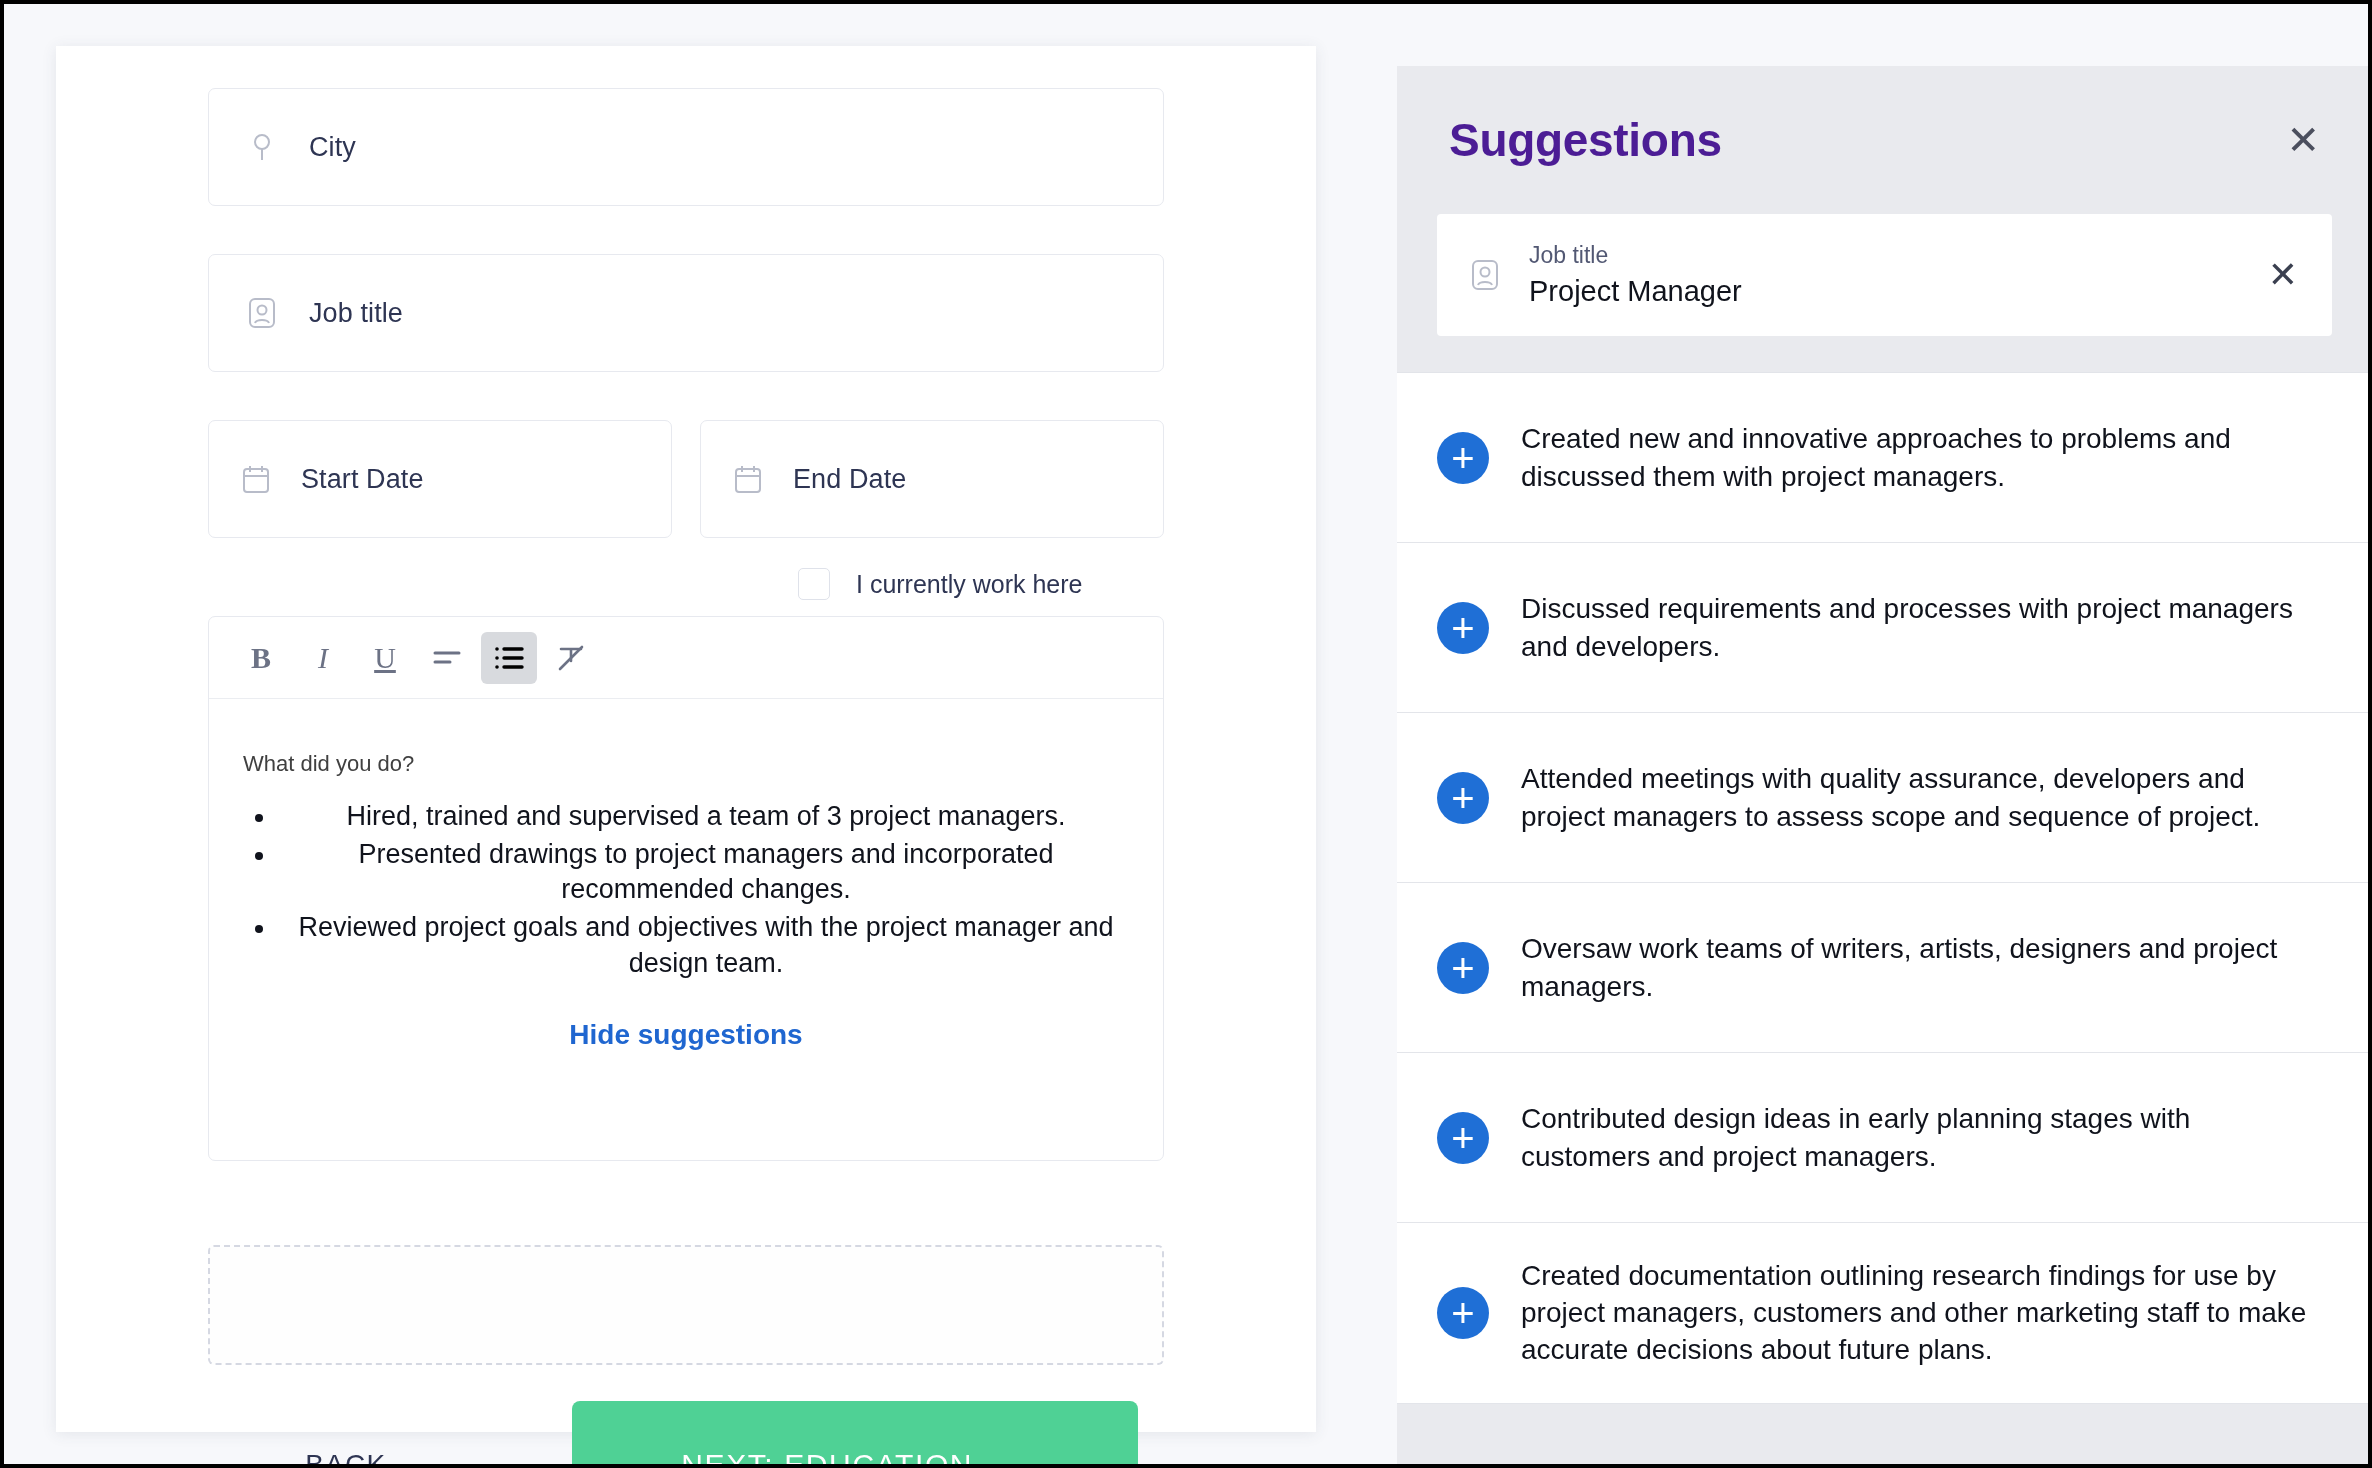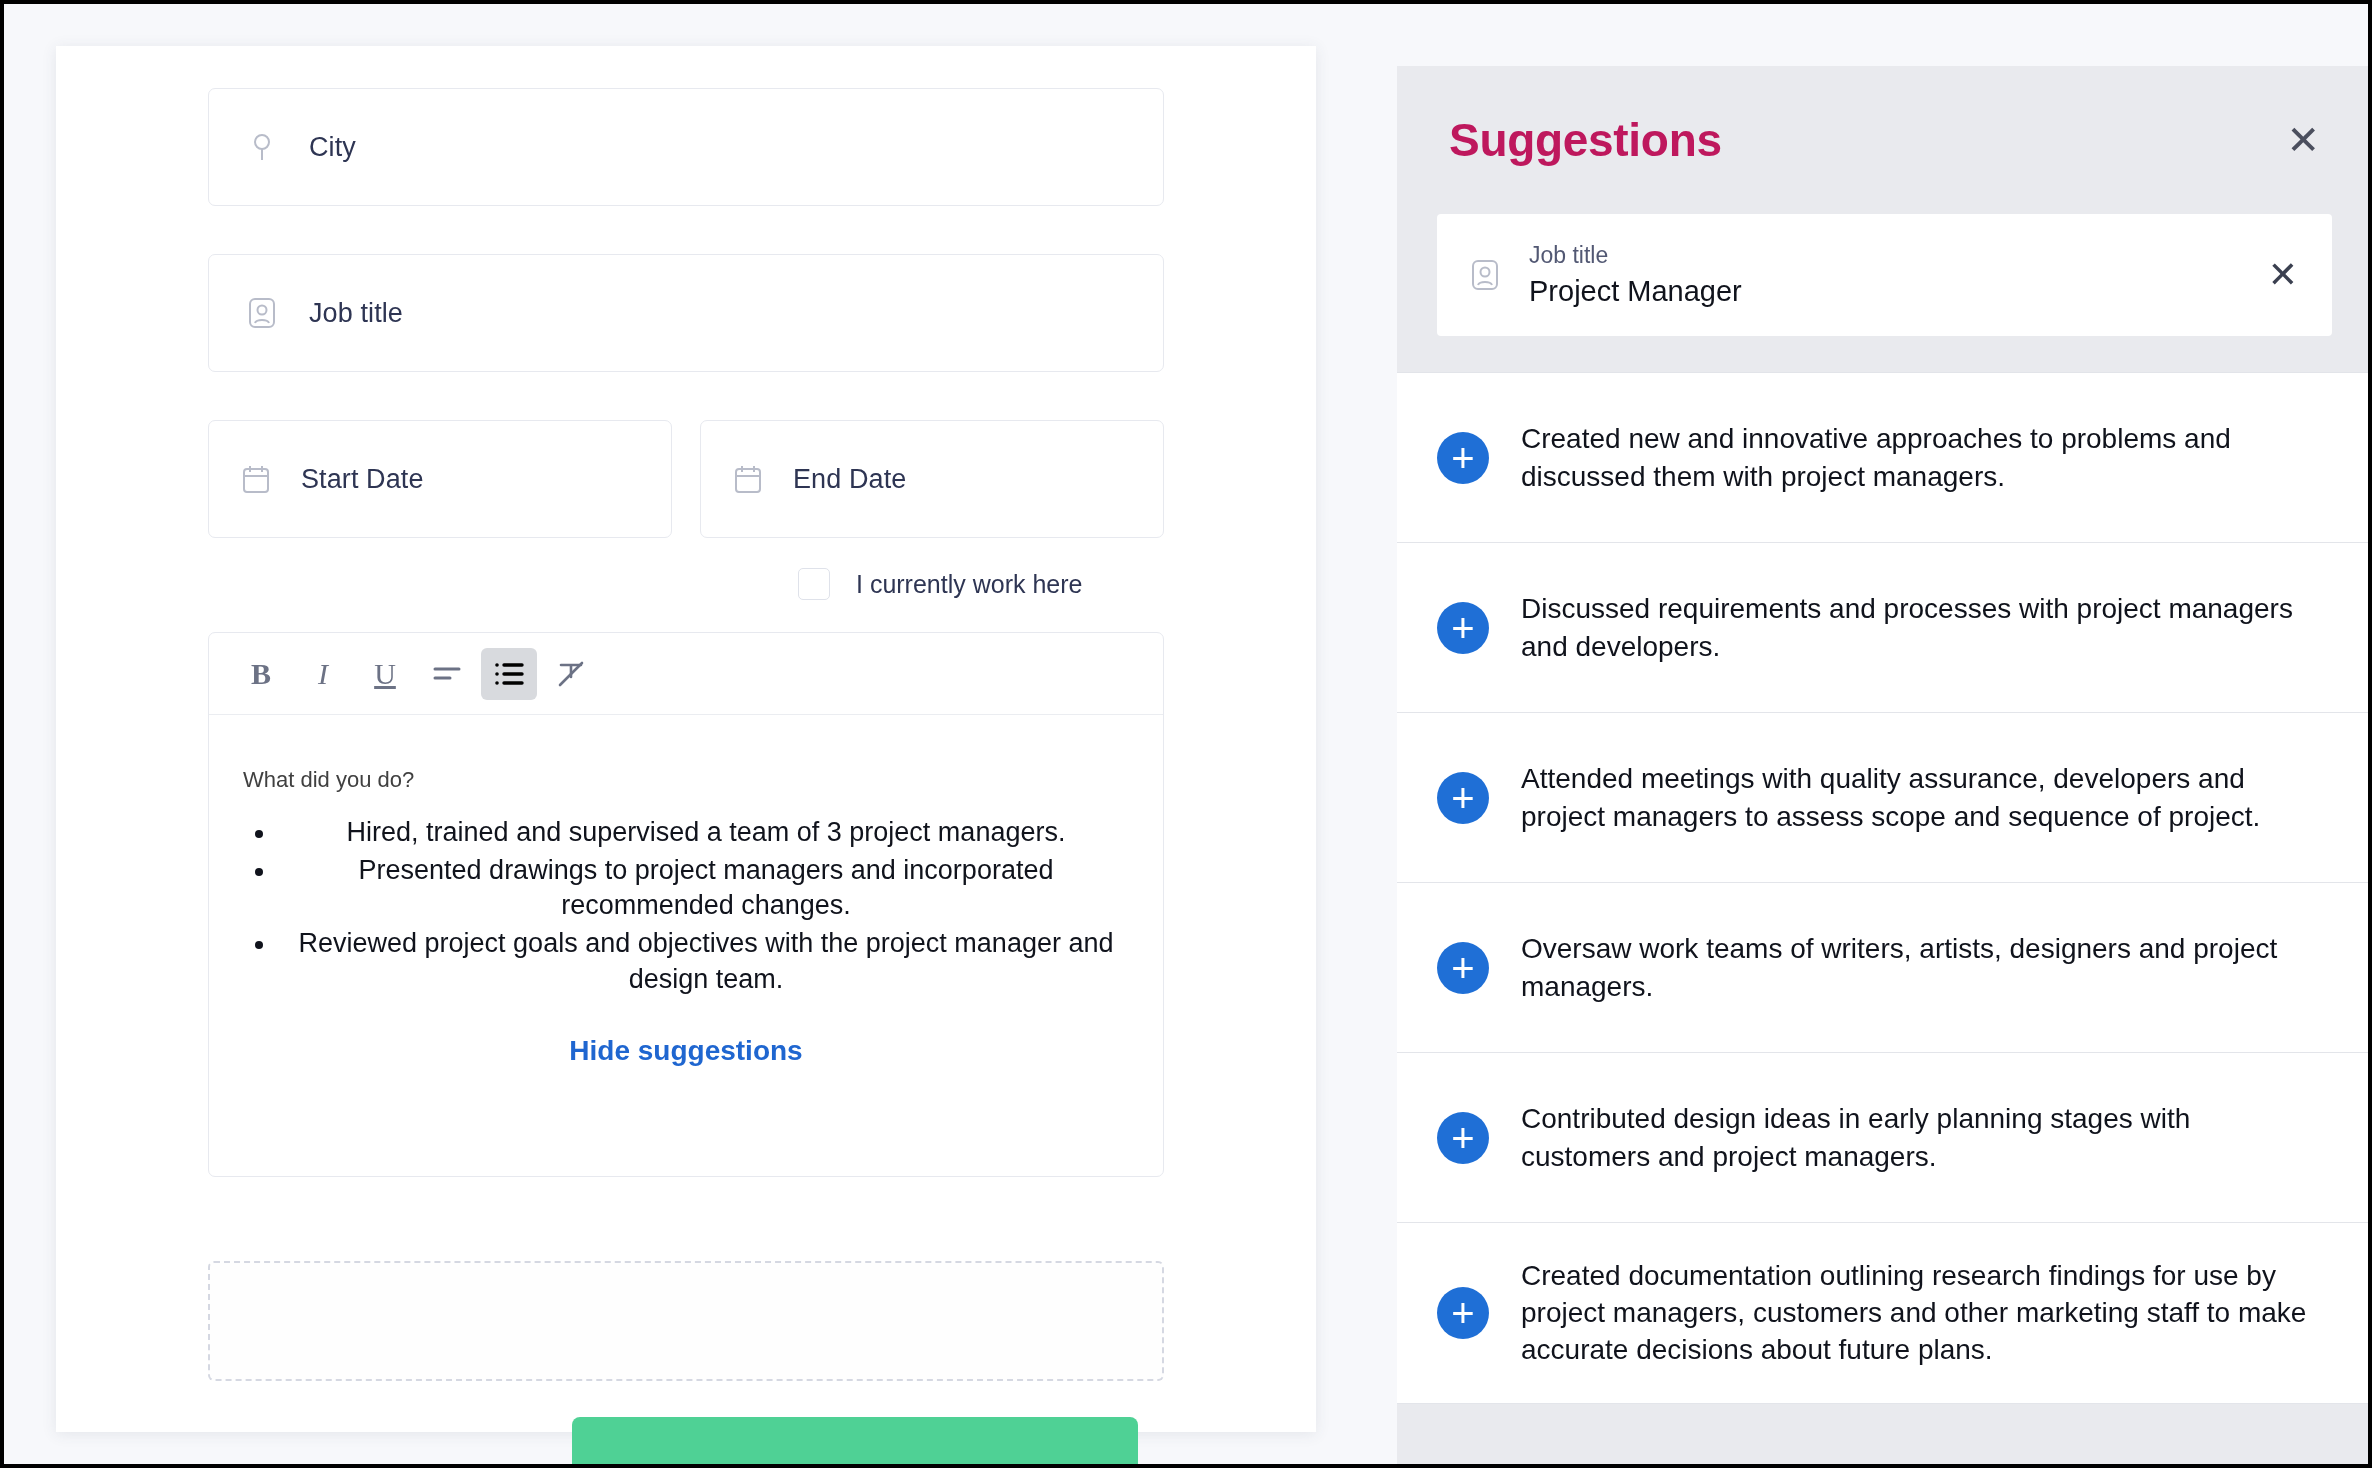--- a/index.html
+++ b/index.html
@@ -83,21 +83,21 @@
     padding-left: 30px;
   }
   .date-row .field .f-label { margin-left: 28px; }
 
   
   .checkbox-row {
     display: flex;
     align-items: center;
     justify-content: flex-start;
     margin-top: 30px;
-    margin-bottom: 32px;
+    margin-bottom: 16px;
     padding-left: 590px;
   }
   .checkbox-box {
     width: 32px;
     height: 32px;
     border: 1.5px solid #dfe2ea;
     border-radius: 5px;
     background: #fff;
   }
   .checkbox-label {
@@ -230,21 +230,21 @@
 
   .sug-header {
     display: flex;
     align-items: center;
     padding: 0 52px;
     height: 148px;
   }
   .sug-title {
     font-size: 46px;
     font-weight: bold;
-    color: #be185d;
+    color: #4c1d95;
     letter-spacing: -.3px;
   }
   .sug-close {
     margin-left: auto;
     color: #4b4f5e;
     font-size: 40px;
     line-height: 1;
     font-weight: 300;
   }
 

